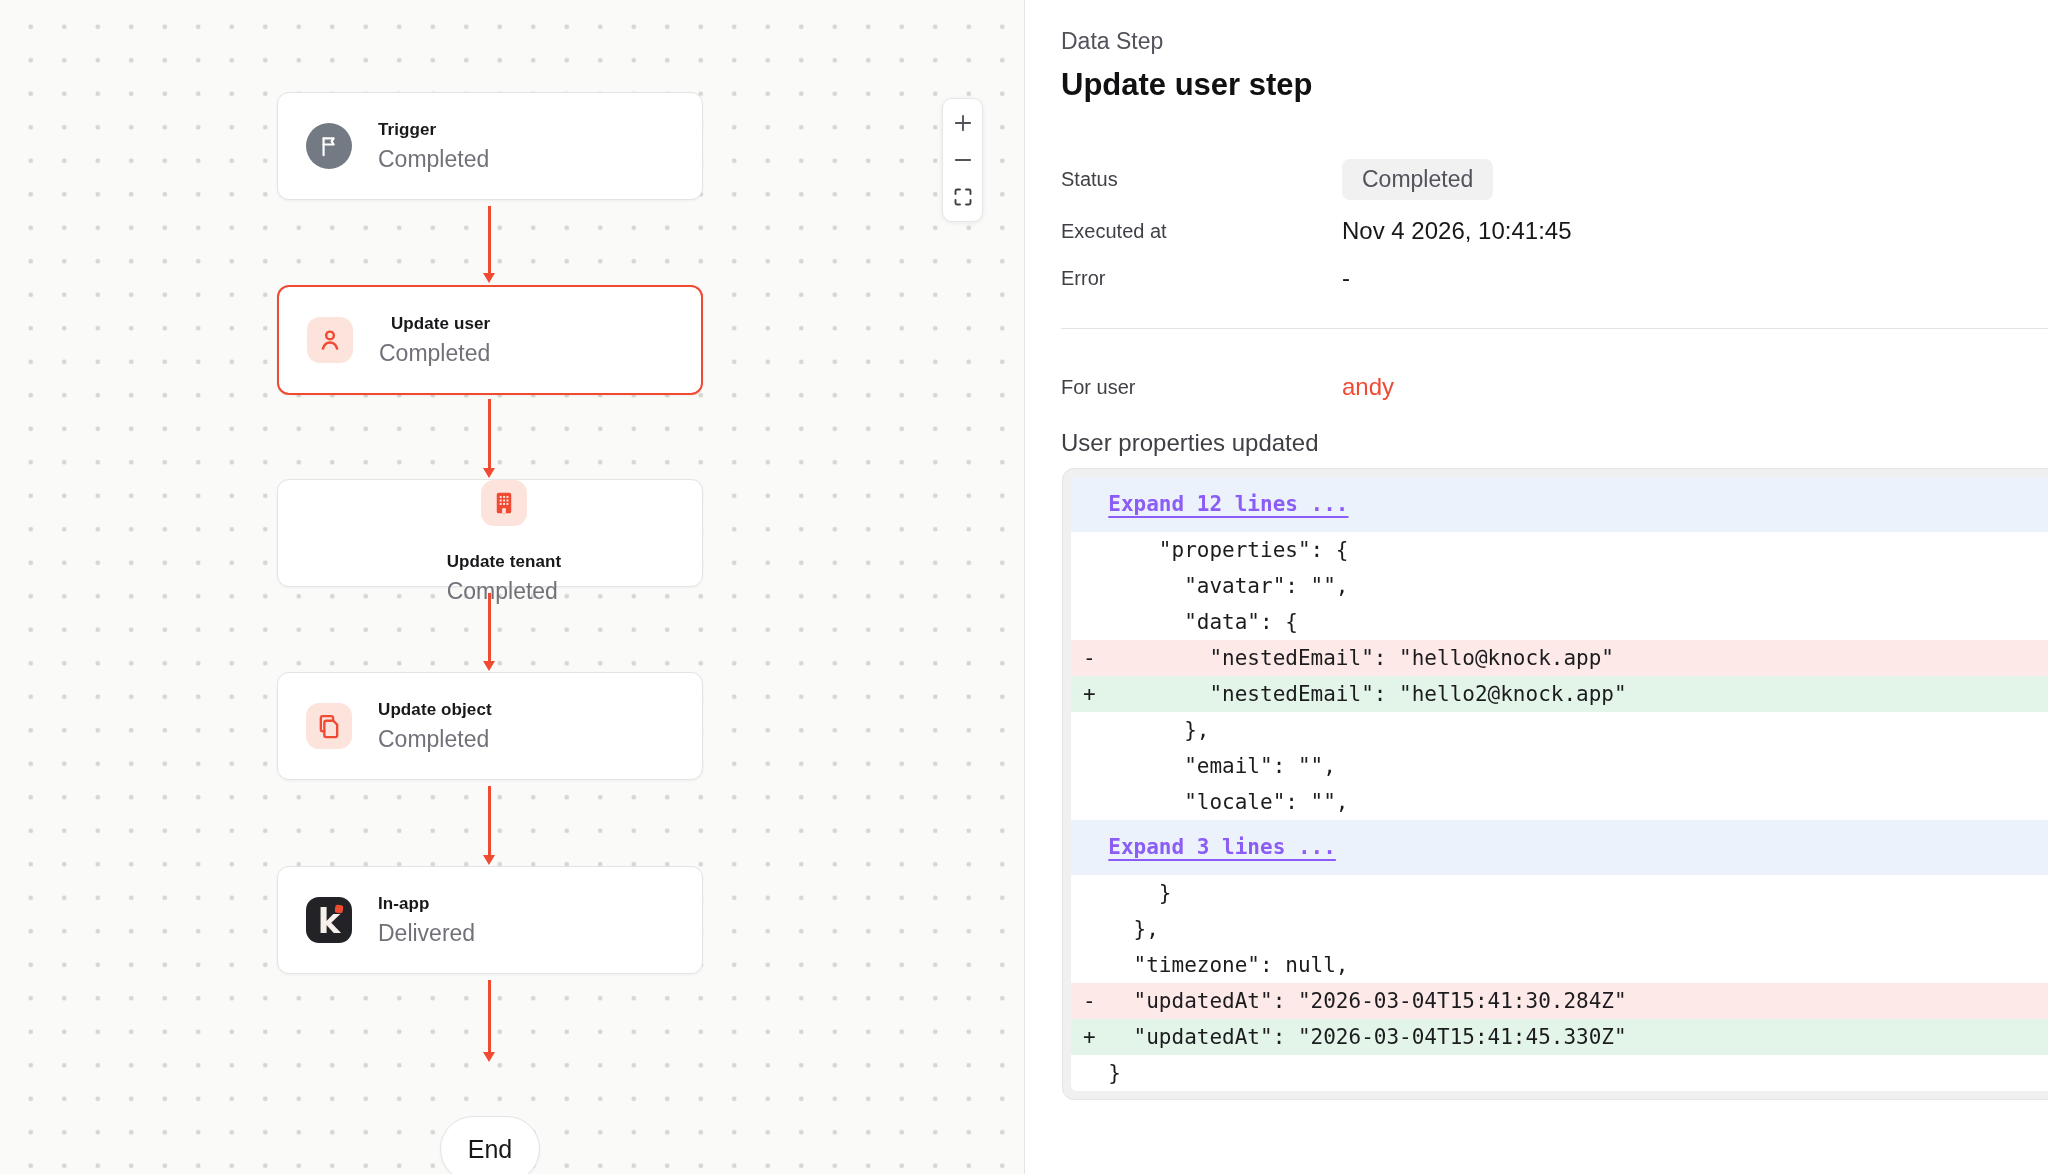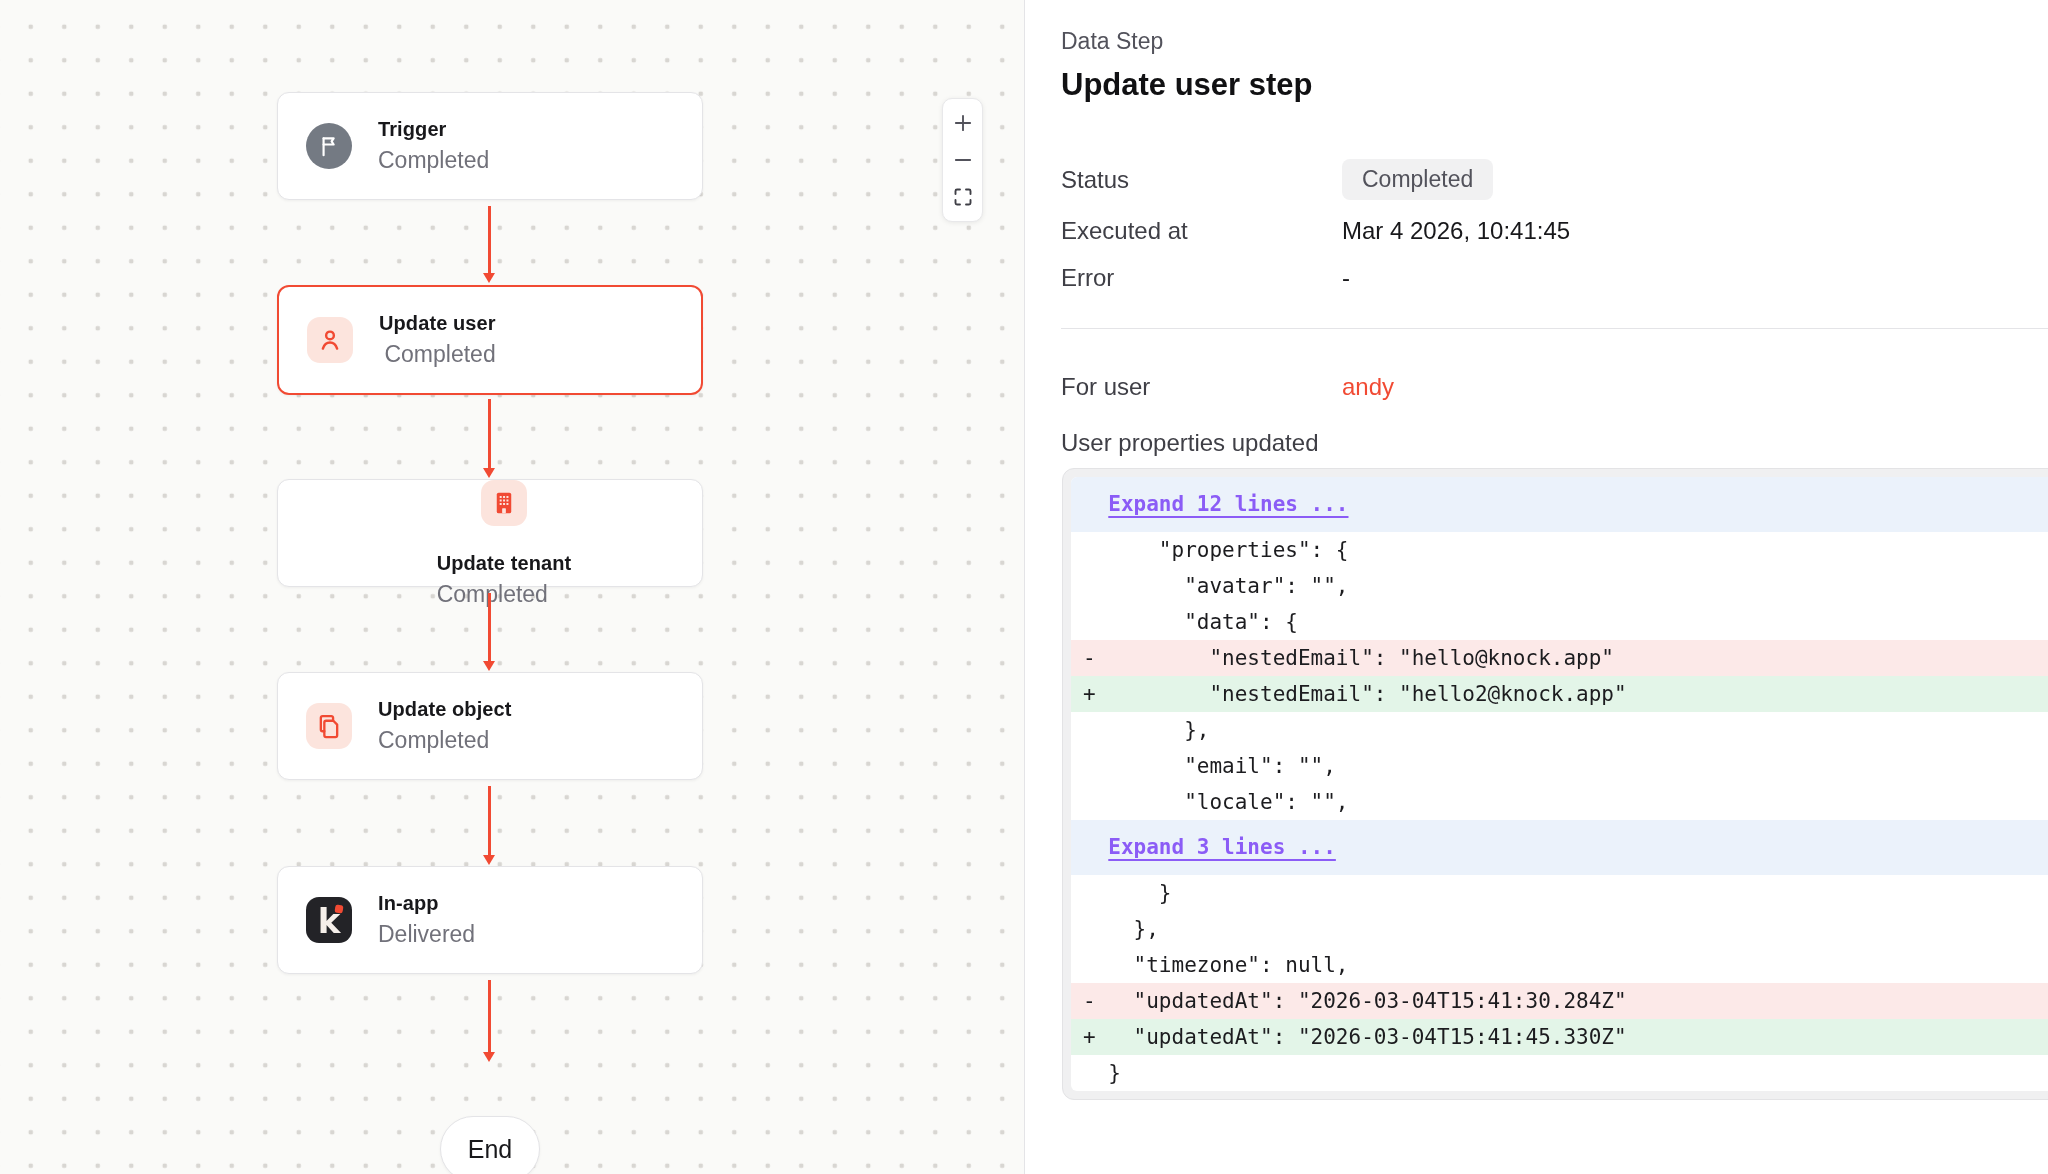--- a/index.html
+++ b/index.html
@@ -25,21 +25,21 @@
   .iconbox { width:46px; height:46px; border-radius:13px; flex:0 0 46px;
              display:flex; align-items:center; justify-content:center; }
   .iconbox.pink { background:#FCE4DD; }
   .iconbox.graycircle { background:#747A83; border-radius:50%; }
   .iconbox.knock { background:#232327; position:relative; }
   .knock-k { color:#F6EFEA; font-weight:700; font-size:34px; line-height:1;
              font-family:"DejaVu Sans", sans-serif; margin-top:2px; }
   .knock-dot { position:absolute; top:8px; right:9px; width:8px; height:8px;
                background:#F14A33; border-radius:2.5px; transform:rotate(8deg); }
   .node-text { display:flex; flex-direction:column; gap:6px; }
-  .node-title { font-size:20px; font-weight:700; color:#18181B; letter-spacing:.1px; }
+  .node-title { font-size:17px; font-weight:700; color:#18181B; letter-spacing:.1px; }
   .node-sub   { font-size:23px; color:#71717A; }
 
   .arrow { position:absolute; left:488px; width:3px; background:#F14A33; }
   .arrow::after { content:""; position:absolute; bottom:-9px; left:-5px;
     border-left:6.5px solid transparent; border-right:6.5px solid transparent;
     border-top:10px solid #F14A33; }
 
   .end-pill { position:absolute; left:440px; top:1116px; width:100px; height:66px;
     background:#fff; border:1px solid #E4E4E7; border-radius:40px;
     box-shadow:0 1px 3px rgba(0,0,0,.05);
@@ -54,21 +54,21 @@
   .ztool { width:30px; height:30px; display:flex; align-items:center; justify-content:center;
            cursor:pointer; }
 
   
   .panel { position:relative; flex:1; background:#fff; padding:28px 0 0 36px; }
   .eyebrow { font-size:23px; color:#52525B; }
   .step-title { margin-top:12px; font-size:31px; font-weight:700; color:#111113; }
 
   .fields { margin-top:56px; display:flex; flex-direction:column; gap:15px; }
   .frow { display:flex; align-items:center; min-height:32px; }
-  .flabel { width:281px; flex:0 0 281px; font-size:24px; color:#3F3F46; }
+  .flabel { width:281px; flex:0 0 281px; font-size:20px; color:#3F3F46; }
   .fvalue { font-size:24px; color:#18181B; }
   .badge { display:inline-block; background:#F1F1F2; border-radius:8px;
            padding:7px 20px; font-size:23px; color:#52525B; }
   .red-link { color:#F14A33; cursor:pointer; }
 
   .hdivider { margin-top:34px; height:1px; width:1000px; background:#E4E4E7; }
   .foruser { margin-top:42px; }
   .section-title { margin-top:26px; font-size:24px; color:#3F3F46; }
 
   .diff-wrap { margin-top:11px; margin-left:1px; width:1060px;
@@ -200,21 +200,21 @@
     <div class="eyebrow">Data Step</div>
     <div class="step-title">Update user step</div>
 
     <div class="fields">
       <div class="frow">
         <span class="flabel">Status</span>
         <span class="badge">Completed</span>
       </div>
       <div class="frow">
         <span class="flabel">Executed at</span>
-        <span class="fvalue">Mar 4 2026, 10:41:45</span>
+        <span class="fvalue">Nov 4 2026, 10:41:45</span>
       </div>
       <div class="frow">
         <span class="flabel">Error</span>
         <span class="fvalue">-</span>
       </div>
     </div>
 
     <div class="hdivider"></div>
 
     <div class="frow foruser">

